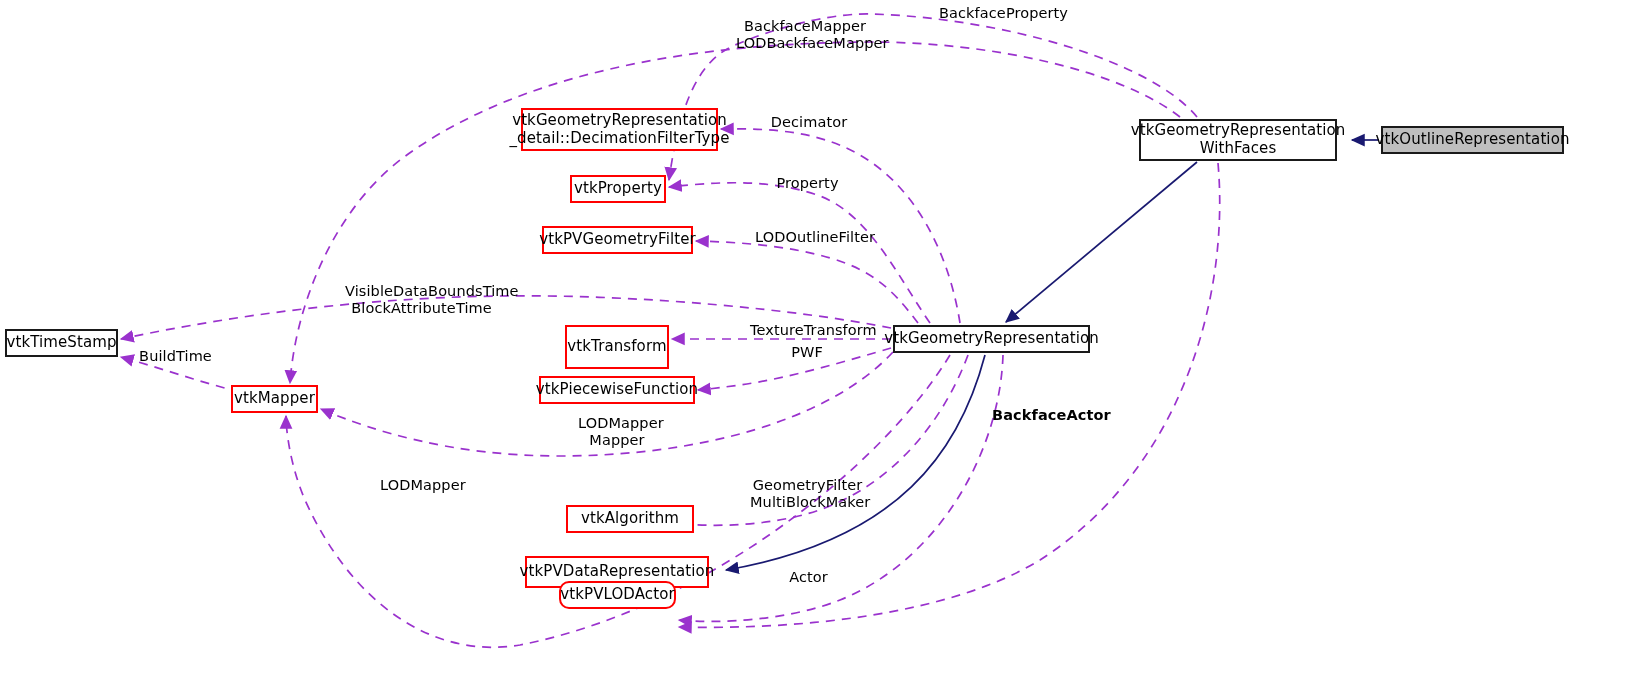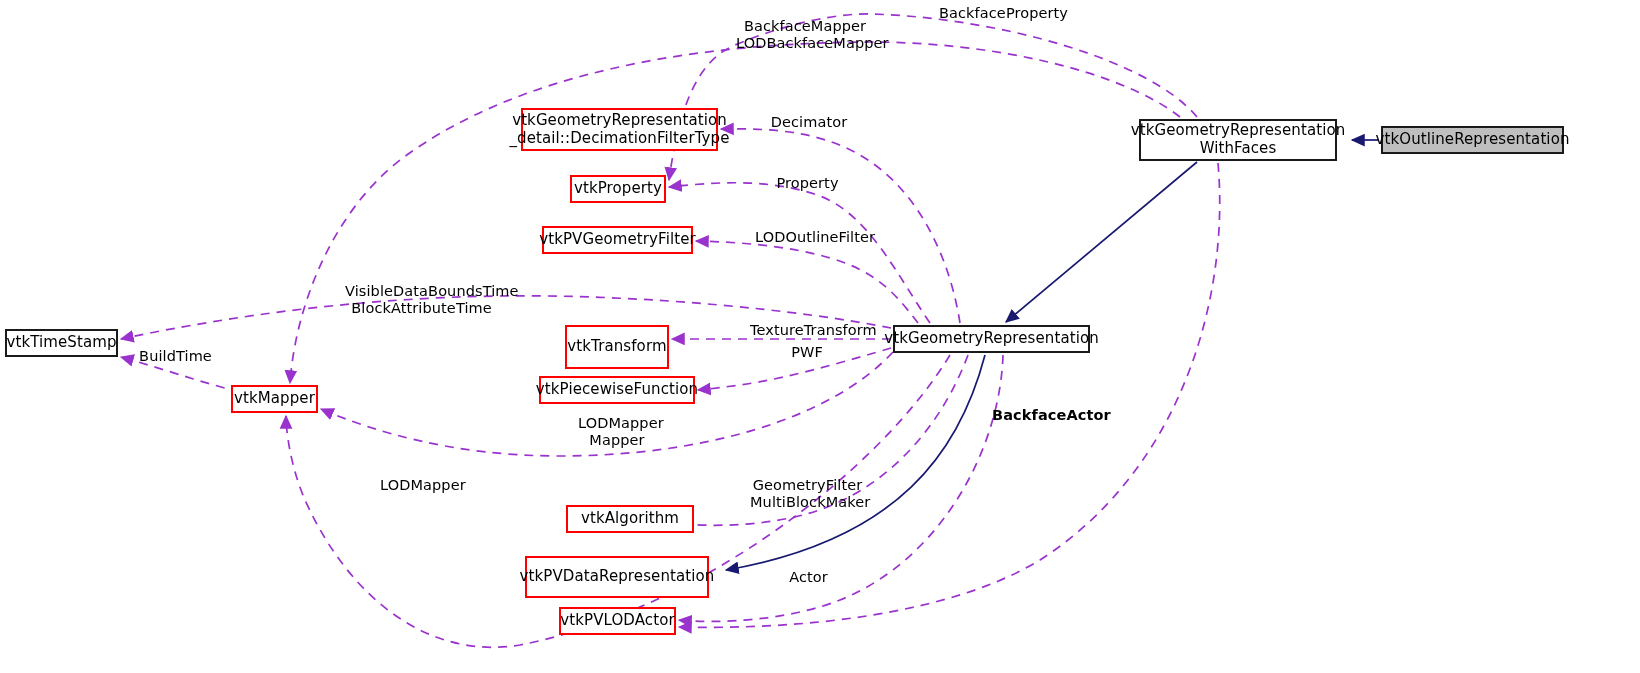--- a/index.html
+++ b/index.html
@@ -132,23 +132,23 @@
   <div class="node black" style="left:5px; top:329px; width:113px; height:28px;">vtkTimeStamp</div>
 
   <div class="node red" style="left:565px; top:325px; width:104px; height:44px;">vtkTransform</div>
 
   <div class="node red" style="left:539px; top:376px; width:156px; height:28px;">vtkPiecewiseFunction</div>
 
   <div class="node red" style="left:231px; top:385px; width:87px; height:28px;">vtkMapper</div>
 
   <div class="node red" style="left:566px; top:505px; width:128px; height:28px;">vtkAlgorithm</div>
 
-  <div class="node red" style="left:525px; top:556px; width:184px; height:42px;">vtkPVDataRepresentation</div>
+  <div class="node red" style="left:525px; top:556px; width:184px; height:32px;">vtkPVDataRepresentation</div>
 
-  <div class="node red" style="left:559px; top:607px; width:117px; height:28px;">vtkPVLODActor</div>
+  <div class="node red" style="left:559px; top:581px; width:117px; height:28px;border-radius:10px;">vtkPVLODActor</div>
 
   <div class="edge-label" style="left:939px; top:5px; width:115px;">BackfaceProperty</div>
 
   <div class="edge-label" style="left:736px; top:18px; width:138px;">BackfaceMapper
 LODBackfaceMapper</div>
 
   <div class="edge-label" style="left:770px; top:114px; width:78px;">Decimator</div>
 
   <div class="edge-label" style="left:775px; top:175px; width:65px;">Property</div>
 

